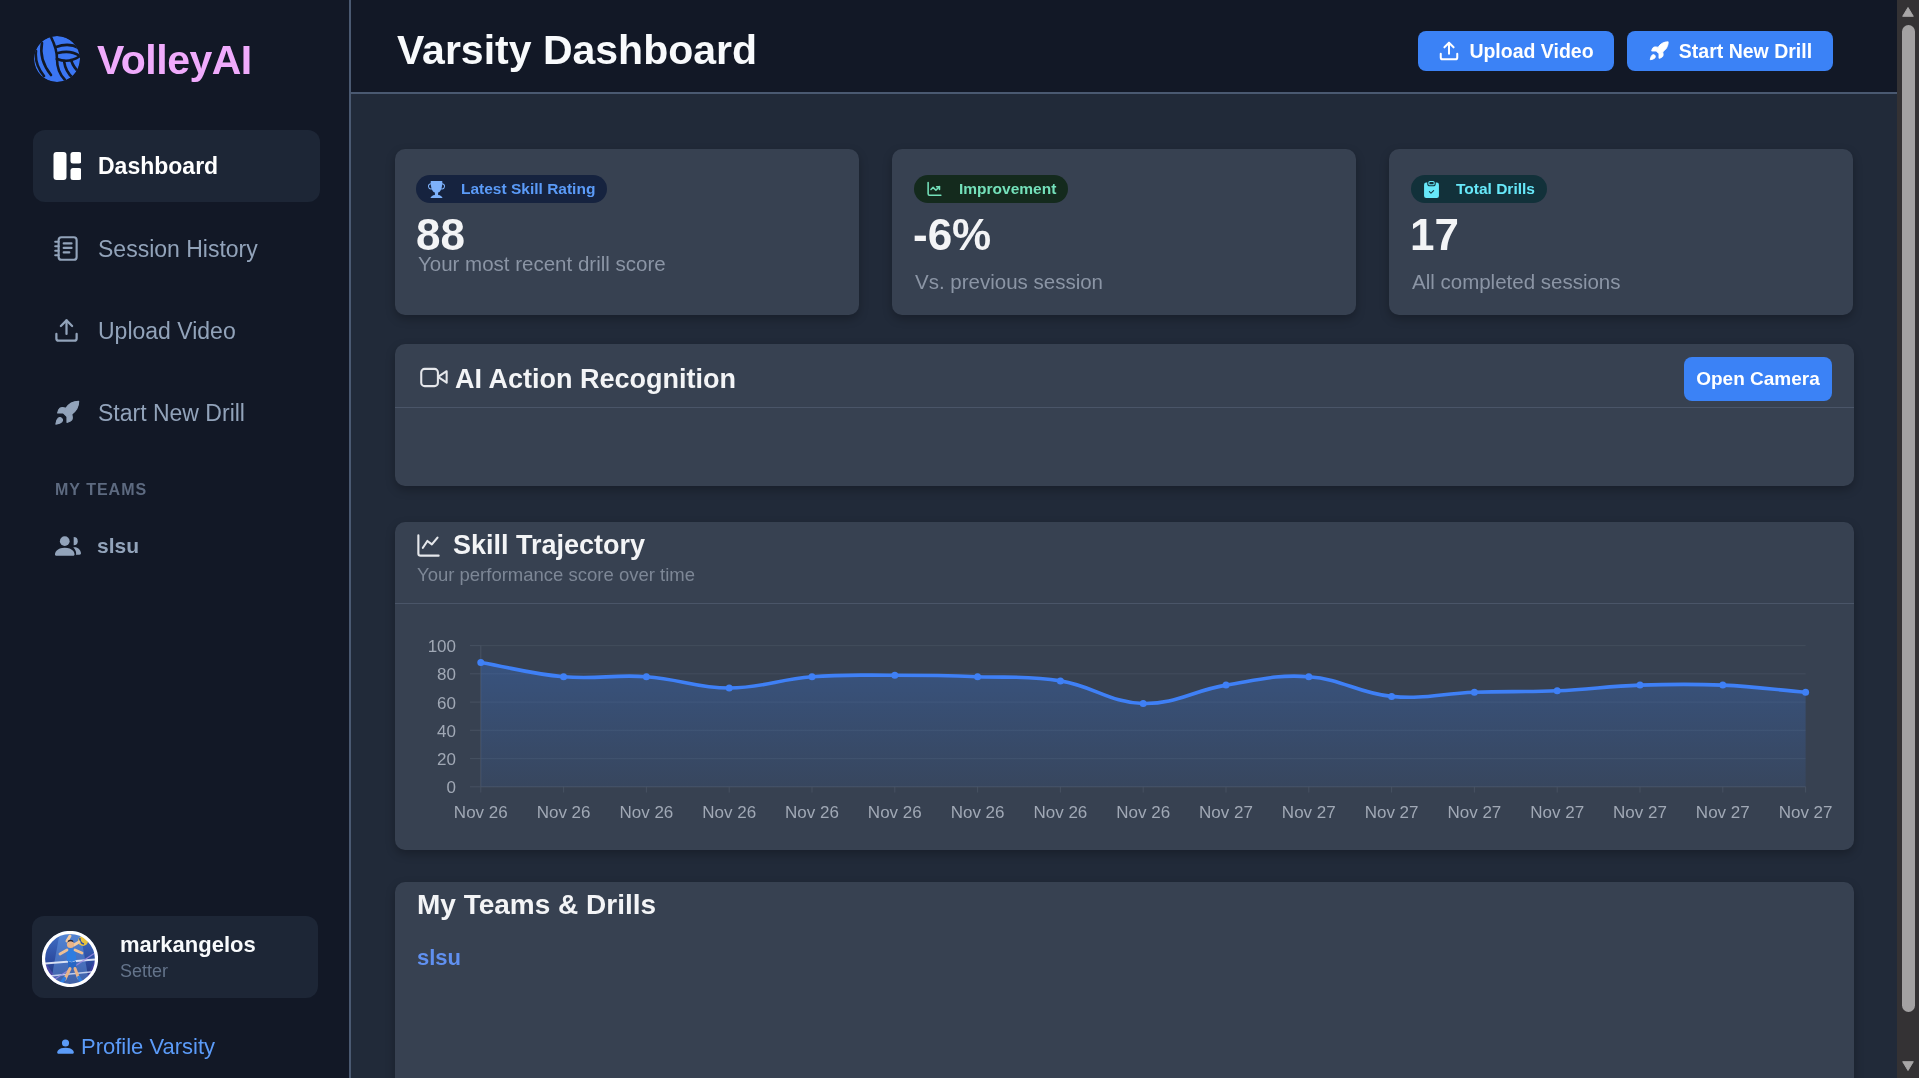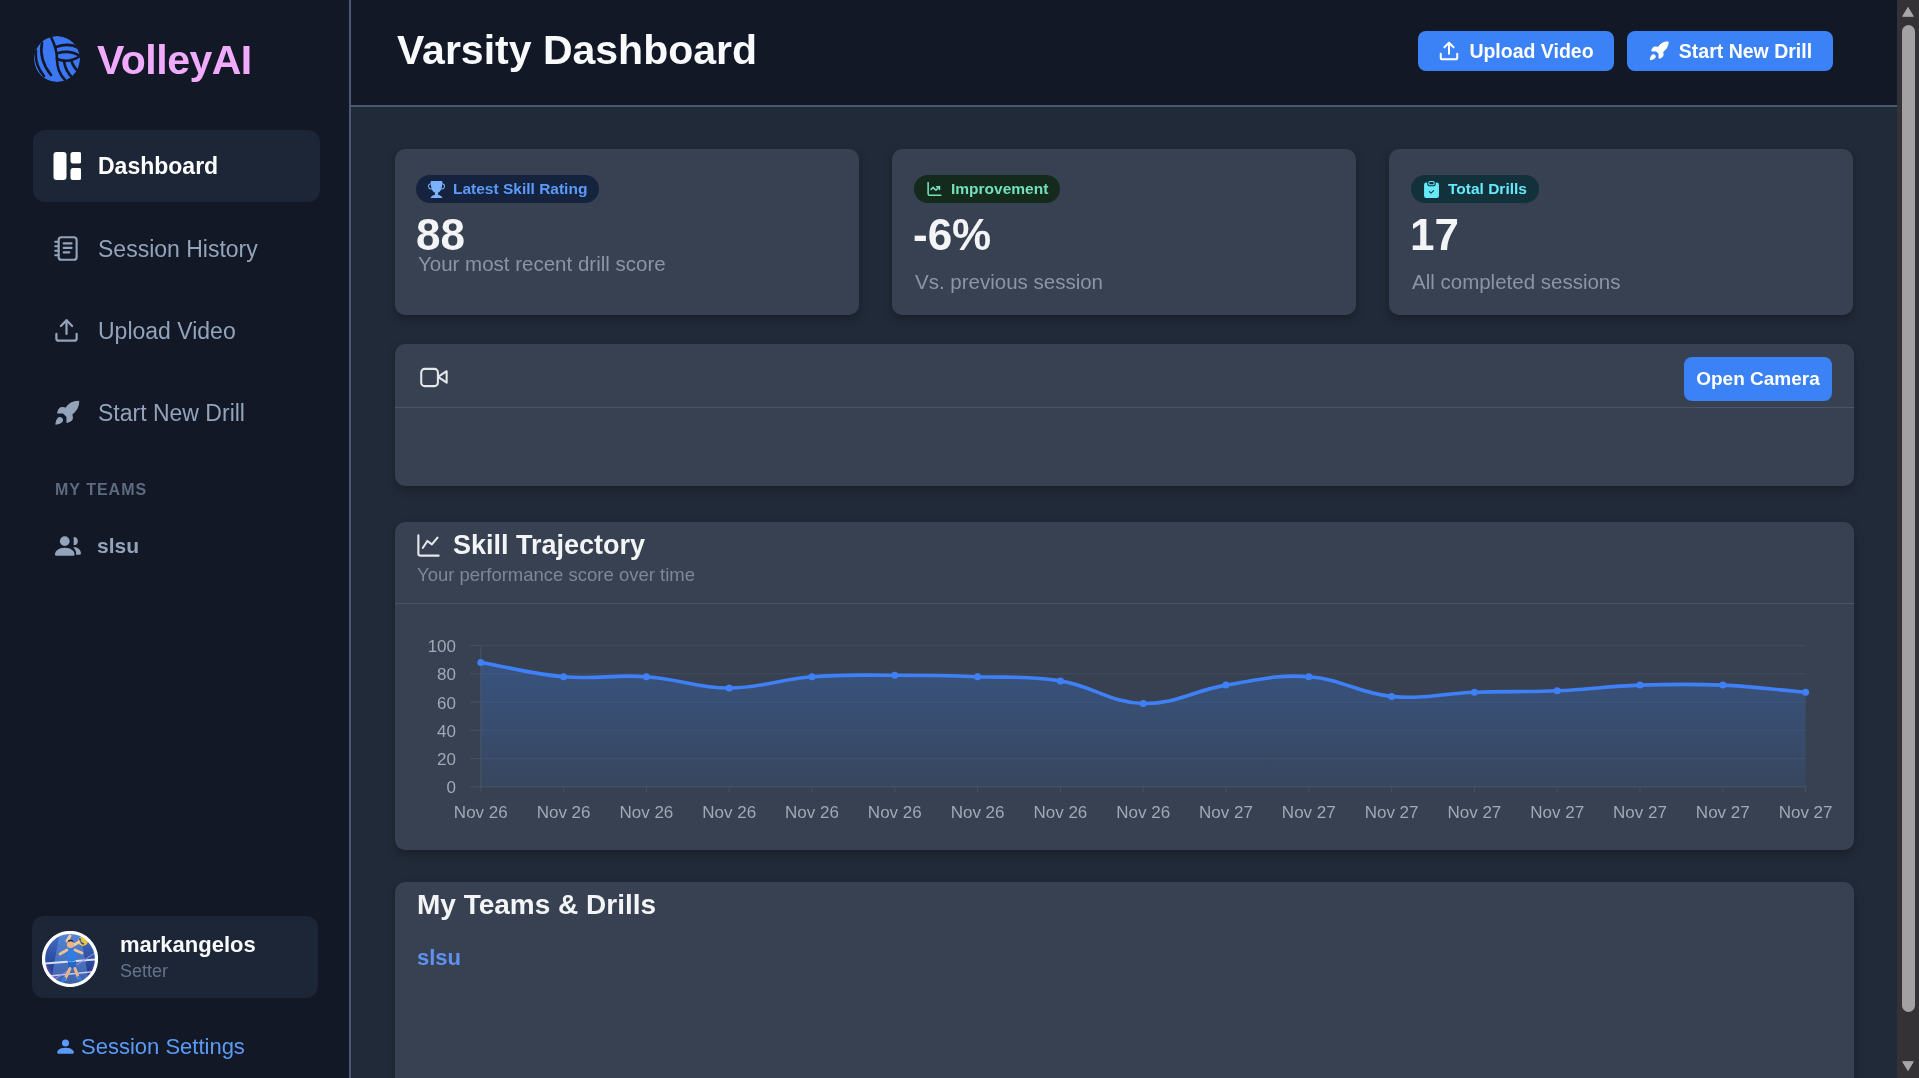--- a/index.html
+++ b/index.html
@@ -1,24 +1,24 @@
 <!DOCTYPE html>
 <html><head>
 <meta charset="utf-8">
 <style>
 * { margin:0; padding:0; box-sizing:border-box; }
 html,body { width:1919px; height:1078px; overflow:hidden; background:#212a39; font-family:"Liberation Sans", sans-serif; }
 .abs { position:absolute; }
 #sidebar { left:0; top:0; width:351px; height:1078px; background:#121826; border-right:2px solid #4a5971; }
-#header { left:351px; top:0; width:1546px; height:107px; background:#121826; border-bottom:2px solid #4a5971;text-align:center; }
+#header { left:351px; top:0; width:1546px; height:94px; background:#121826; border-bottom:2px solid #4a5971;text-align:center; }
 #content { left:351px; top:107px; width:1546px; height:971px; background:#212a39; }
 .card { position:absolute; background:#374151; border-radius:10px; box-shadow:0 4px 10px rgba(0,0,0,0.25); }
 .btn { position:absolute; background:#3b82f6; border-radius:8px; color:#fff; font-weight:700; display:flex; align-items:center; justify-content:center; gap:9px; }
 .navtxt { color:#92a3ba; font-size:23px; font-weight:500; }
-.badge { position:absolute; height:28px; border-radius:14px; display:flex; align-items:center; gap:8px; padding:0 12px; font-size:15.5px; font-weight:700; }
+.badge { position:absolute; height:28px; border-radius:14px; display:flex; align-items:center; gap:16px; padding:0 12px; font-size:15.5px; font-weight:700; }
 .num { position:absolute; font-size:44px; font-weight:700; color:#f3f4f6; line-height:1; }
 .sub { position:absolute; font-size:20.5px; color:#8b95a5; line-height:1; }
 .abs div, .abs span { line-height:1.15; }
 </style>
 </head>
 <body>
 <div class="abs" id="sidebar">
   <svg class="abs" style="left:34px;top:36px" width="46" height="46" viewBox="0 0 46 46">
     <defs>
         <clipPath id="ballclip">
@@ -109,21 +109,21 @@
       <path d="M22.5 47.5 l-3.5 4.5 M36.8 46.5 l2.8 5" stroke="#2f7de0" stroke-width="3.4" stroke-linecap="round"></path>
     </g>
     <circle cx="28" cy="28" r="26.5" fill="none" stroke="#ffffff" stroke-width="3.2"></circle>
   </svg>
   <div class="abs" style="left:120px;top:932px;font-size:22px;font-weight:700;color:#f8fafc">markangelos</div>
   <div class="abs" style="left:120px;top:961px;font-size:18px;color:#64748b">Setter</div>
   <svg class="abs" style="left:56px;top:1037px" width="19" height="19" viewBox="0 0 16 16" fill="#5b9bf8">
     <path d="M8 8a3 3 0 1 0 0-6 3 3 0 0 0 0 6z"></path>
     <path d="M2 14s-1 0-1-1 1-4 7-4 7 3 7 4-1 1-1 1H2z"></path>
   </svg>
-  <div class="abs" style="left:81px;top:1034px;font-size:22px;font-weight:500;color:#5b9bf8">Session Settings</div>
+  <div class="abs" style="left:81px;top:1034px;font-size:22px;font-weight:500;color:#5b9bf8">Profile Varsity</div>
 </div>
 <div class="abs" id="header">
   <div class="abs" style="left:46px;top:27px;font-size:41px;font-weight:700;color:#f8fafc">Varsity Dashboard</div>
 </div>
 <div class="abs" id="content"></div>
 <div class="btn" style="left:1418px;top:31px;width:196px;height:40px;font-size:19.5px">
   <svg width="22" height="22" viewBox="0 0 24 24" fill="none" stroke="#fff" stroke-width="2.2" stroke-linecap="round" stroke-linejoin="round">
       <path d="M21 15v4a2 2 0 0 1-2 2H5a2 2 0 0 1-2-2v-4"></path>
       <path d="m17 8-5-5-5 5"></path>
       <path d="M12 3v12"></path>
@@ -170,20 +170,21 @@
     <span>Total Drills</span>
   </div>
   <div class="num" style="left:21px;top:64px">17</div>
   <div class="sub" style="left:23px;top:123px">All completed sessions</div>
 </div>
 <div class="card" style="left:395px;top:344px;width:1459px;height:142px">
   <svg class="abs" style="left:25px;top:22px" width="28" height="23" viewBox="0 0 24 20" fill="none" stroke="#e5e7eb" stroke-width="1.8" stroke-linecap="round" stroke-linejoin="round">
     <rect x="0.9" y="2.5" width="14.5" height="15" rx="3"></rect>
     <path d="m23 4.5-7.5 5 7.5 5V4.5Z"></path>
   </svg>
+  <div class="abs" style="left:60px;top:20px;font-size:27px;font-weight:700;color:#f3f4f6">AI Action Recognition</div>
   <div class="abs" style="left:0;top:63px;width:1459px;height:0;border-top:1.5px solid #4a5568"></div>
   <div class="btn" style="left:1289px;top:13px;width:148px;height:44px;font-size:19px">Open Camera</div>
 </div>
 
 <div class="card" style="left:395px;top:522px;width:1459px;height:328px">
   <svg class="abs" style="left:20px;top:10px" width="27" height="27" viewBox="0 0 24 24" fill="none" stroke="#e5e7eb" stroke-width="1.9" stroke-linecap="round" stroke-linejoin="round">
     <path d="M3 3v16a2 2 0 0 0 2 2h16"></path>
     <path d="m7 14 4-6 4 3 5-6"></path>
   </svg>
   <div class="abs" style="left:58px;top:8px;font-size:27px;font-weight:700;color:#f3f4f6">Skill Trajectory</div>

